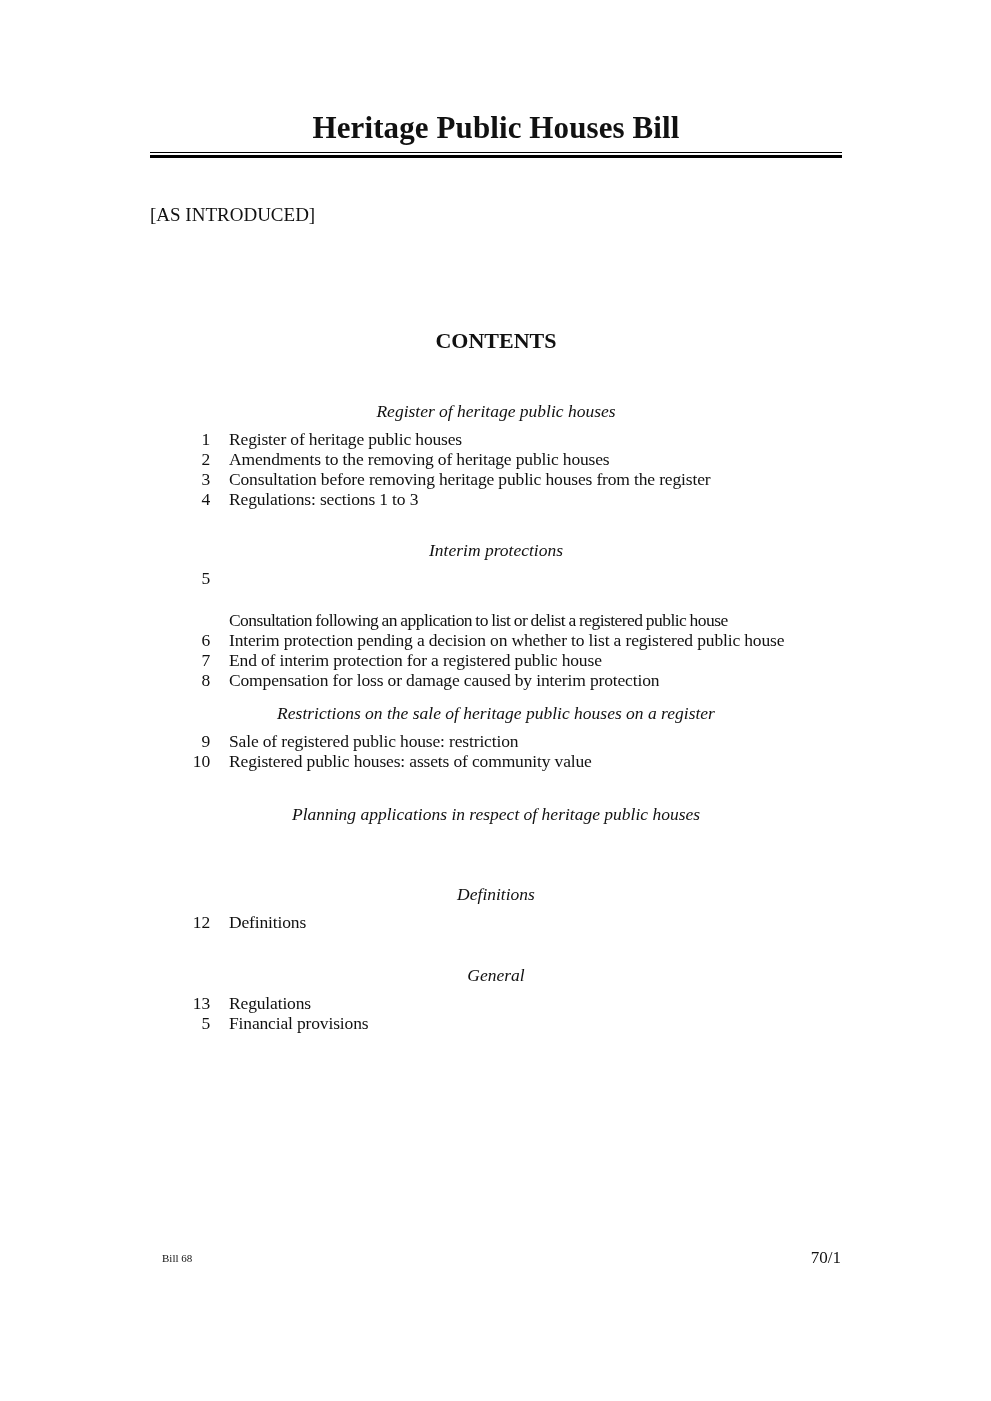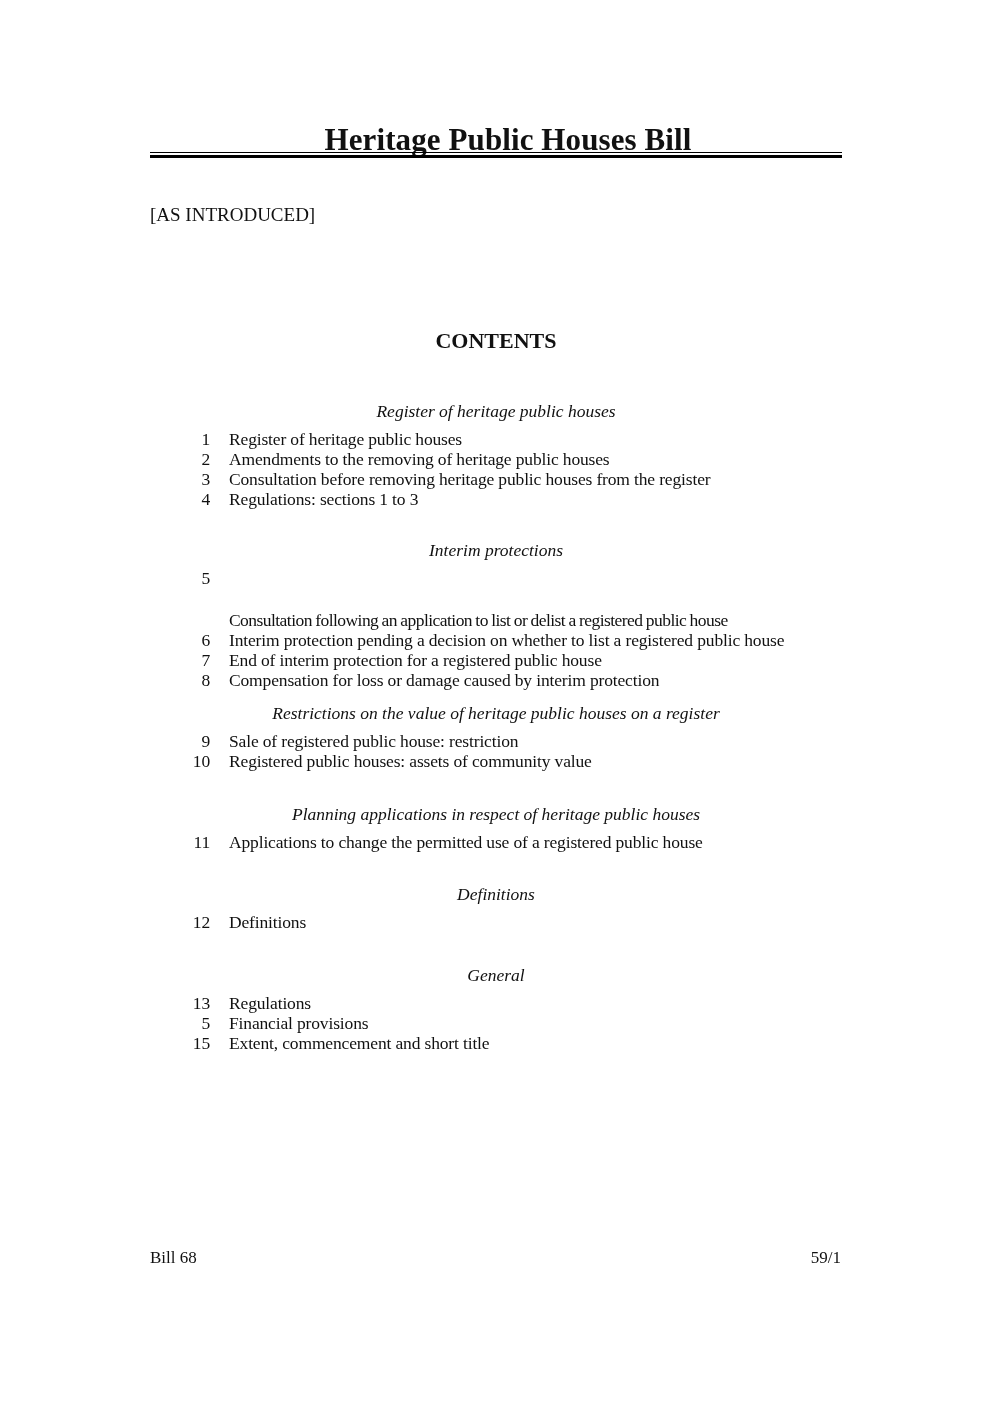--- a/index.html
+++ b/index.html
@@ -17,21 +17,21 @@
     }
     .page-title {
       position: absolute;
       left: 150px;
       width: 692px;
       top: 108px;
       text-align: center;
       font-size: 31px;
       font-weight: bold;
       letter-spacing: 0.1px;
-      margin: 12px;
+      margin: 0;
       line-height: 40px;
     }
     .rule-thin {
       position: absolute;
       left: 150px;
       width: 692px;
       top: 152px;
       height: 1px;
       background: #000;
     }
@@ -97,23 +97,23 @@
       width: 620px;
     }
     .entry.tight .entry-text {
       letter-spacing: -0.55px;
       word-spacing: -0.5px;
       white-space: nowrap;
       margin-top: 42px;
     }
     .footer-left {
       position: absolute;
-      left: 150px;
+      left: 162px;
       top: 1247px;
-      font-size: 17px;
+      font-size: 11px;
       line-height: 22px;
     }
     .footer-right {
       position: absolute;
       right: 150px;
       top: 1247px;
       font-size: 17px;
       line-height: 22px;
       text-align: right;
     }
@@ -165,59 +165,51 @@
       <span class="entry-num">7</span>
       <span class="entry-text">End of interim protection for a registered public house</span>
     </div>
     <div class="entry">
       <span class="entry-num">8</span>
       <span class="entry-text">Compensation for loss or damage caused by interim protection</span>
     </div>
   </div>
 
   <div class="group" style="position:absolute; top:302px;">
-    <div class="group-heading">Restrictions on the value of heritage public houses on a register</div>
+    <div class="group-heading">Restrictions on the sale of heritage public houses on a register</div>
     <div class="entry">
       <span class="entry-num">9</span>
       <span class="entry-text">Sale of registered public house: restriction</span>
     </div>
     <div class="entry">
       <span class="entry-num">10</span>
       <span class="entry-text">Registered public houses: assets of community value</span>
     </div>
   </div>
 
   <div class="group" style="position:absolute; top:403px;">
     <div class="group-heading">Planning applications in respect of heritage public houses</div>
-    <div class="entry">
-      <span class="entry-num">11</span>
-      <span class="entry-text">Applications to change the permitted use of a registered public house</span>
-    </div>
   </div>
 
   <div class="group" style="position:absolute; top:483px;">
     <div class="group-heading">Definitions</div>
     <div class="entry">
       <span class="entry-num">12</span>
       <span class="entry-text">Definitions</span>
     </div>
   </div>
 
   <div class="group" style="position:absolute; top:564px;">
     <div class="group-heading">General</div>
     <div class="entry">
       <span class="entry-num">13</span>
       <span class="entry-text">Regulations</span>
     </div>
     <div class="entry">
       <span class="entry-num">5</span>
       <span class="entry-text">Financial provisions</span>
     </div>
-    <div class="entry">
-      <span class="entry-num">15</span>
-      <span class="entry-text">Extent, commencement and short title</span>
-    </div>
   </div>
 
 </div>
 
 <div class="footer-left">Bill 68</div>
-<div class="footer-right">59/1</div>
+<div class="footer-right">70/1</div>
 
 </body></html>

